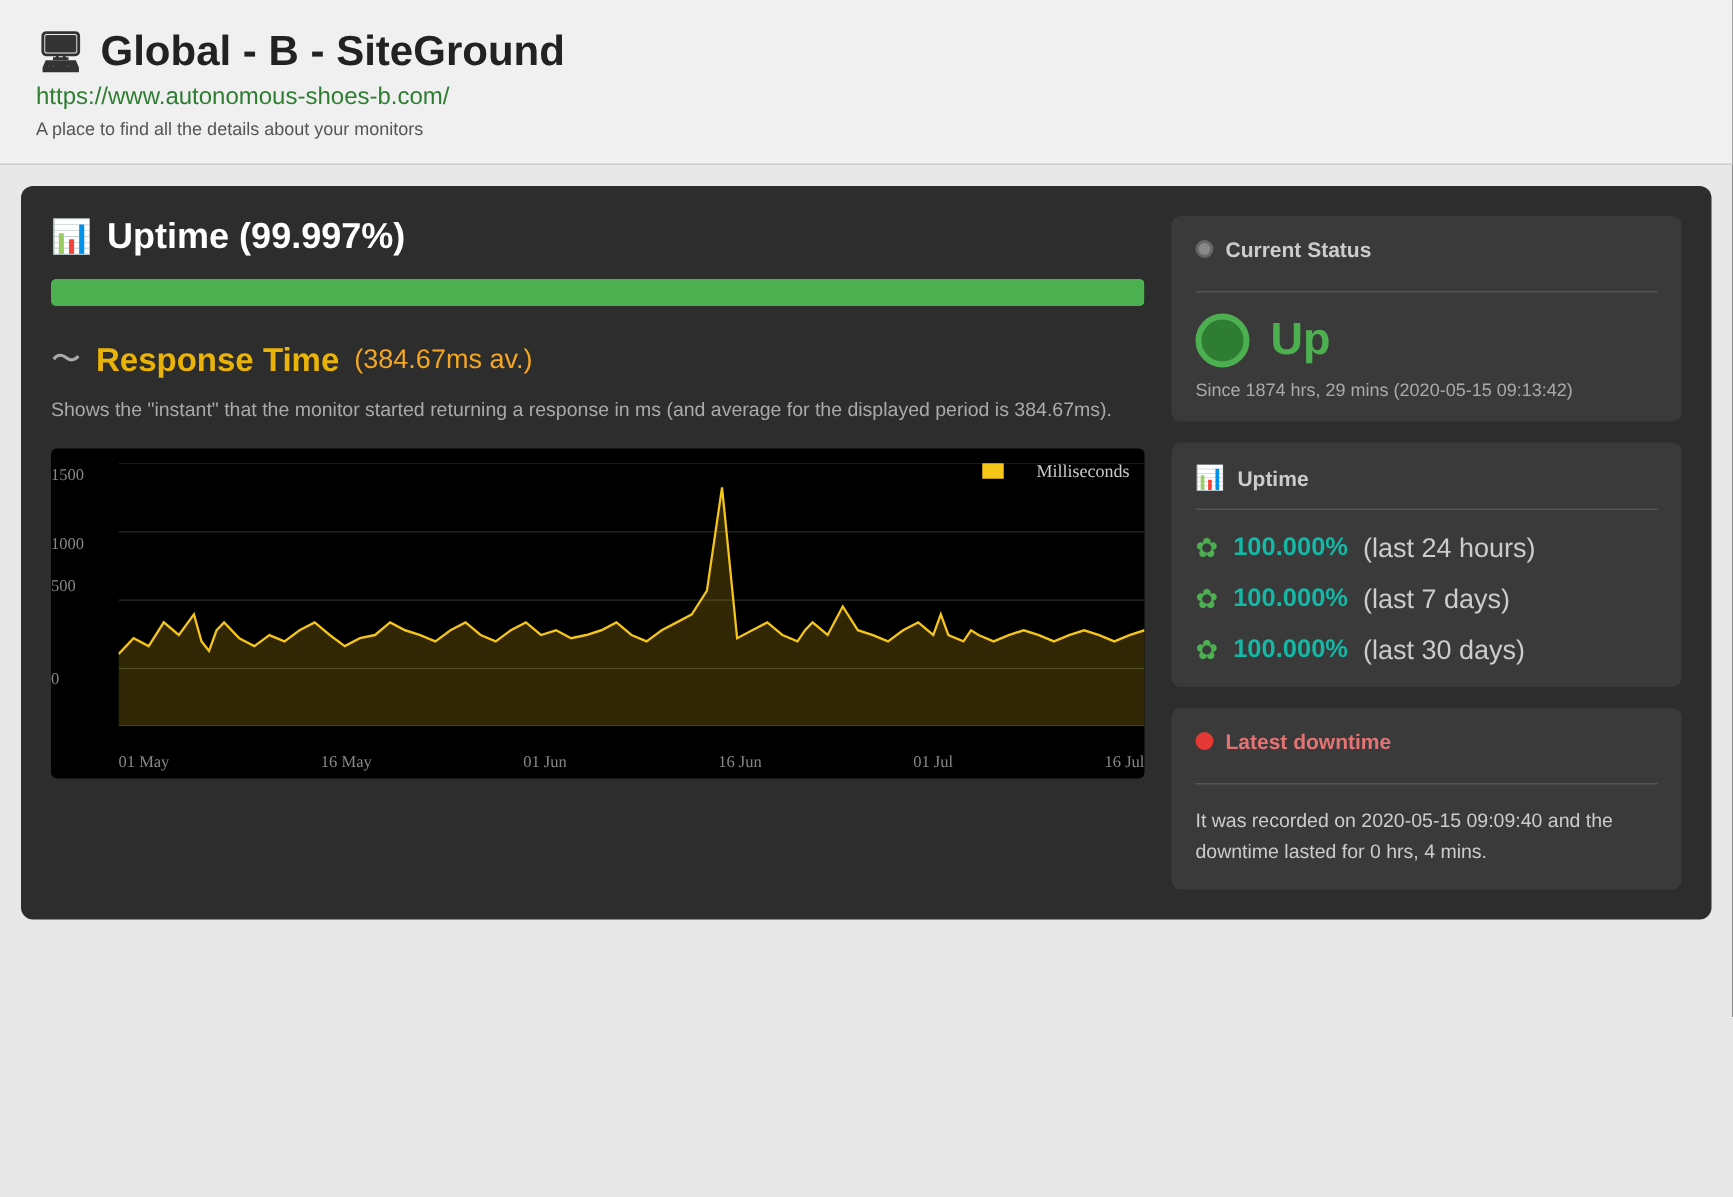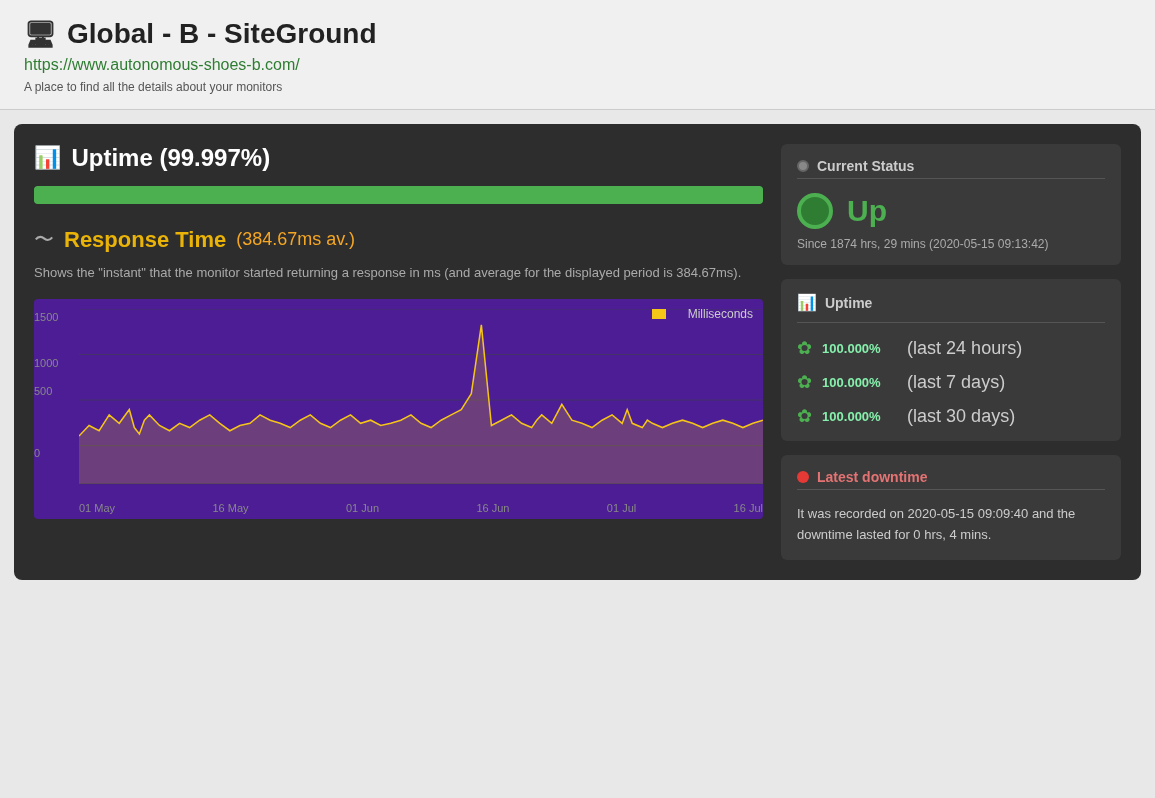--- a/index.html
+++ b/index.html
@@ -125,23 +125,24 @@
       font-size: 13px;
       color: #aaa;
       margin-bottom: 16px;
       line-height: 1.5;
     }
 
     
     .chart-container {
       position: relative;
       height: 220px;
-      background: #4c1d95;
+      background: #000000;
       border-radius: 4px;
       padding: 10px 0 30px 45px;
+      font-family: Liberation Serif, serif;
     }
     .chart-legend {
       position: absolute;
       top: 8px;
       right: 10px;
       display: flex;
       align-items: center;
       gap: 22px;
       font-size: 12px;
       color: #ccc;
@@ -189,21 +190,21 @@
     }
 
     
     .card-header {
       display: flex;
       align-items: center;
       gap: 8px;
       font-size: 14px;
       color: #ccc;
       border-bottom: 1px solid #555;
-      padding-bottom: 4px;
+      padding-bottom: 20px;
       margin-bottom: 14px;
       font-weight: bold;
     }
     .status-dot-gray {
       width: 12px;
       height: 12px;
       border-radius: 50%;
       background: #888;
       border: 2px solid #666;
       flex-shrink: 0;
@@ -264,23 +265,23 @@
     }
     .uptime-row:last-child {
       margin-bottom: 0;
     }
     .star-icon {
       color: #4caf50;
       font-size: 18px;
       flex-shrink: 0;
     }
     .uptime-pct {
-      font-size: 13px;
-      font-weight: bold;
-      color: #86efac;
+      font-size: 17px;
+      font-weight: bold;
+      color: #14b8a6;
       min-width: 75px;
     }
     .uptime-period {
       font-size: 18px;
       color: #ccc;
     }
 
     
     .downtime-text {
       font-size: 13px;

